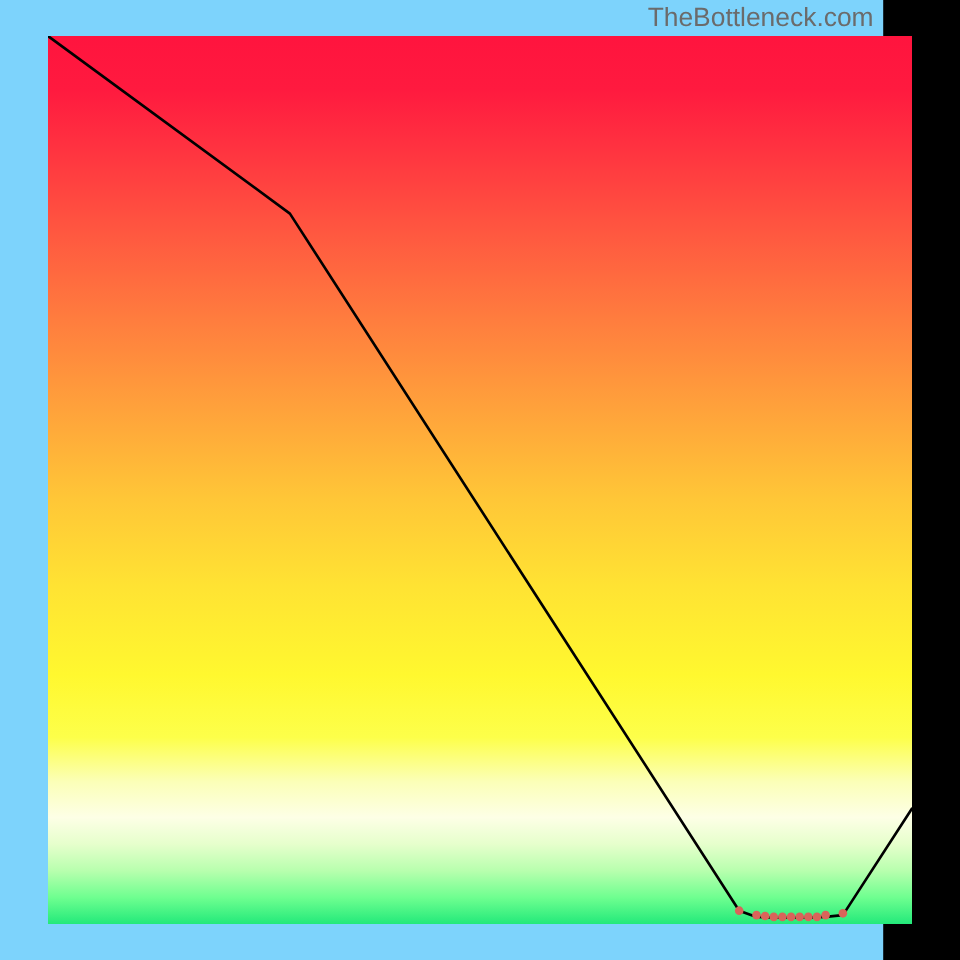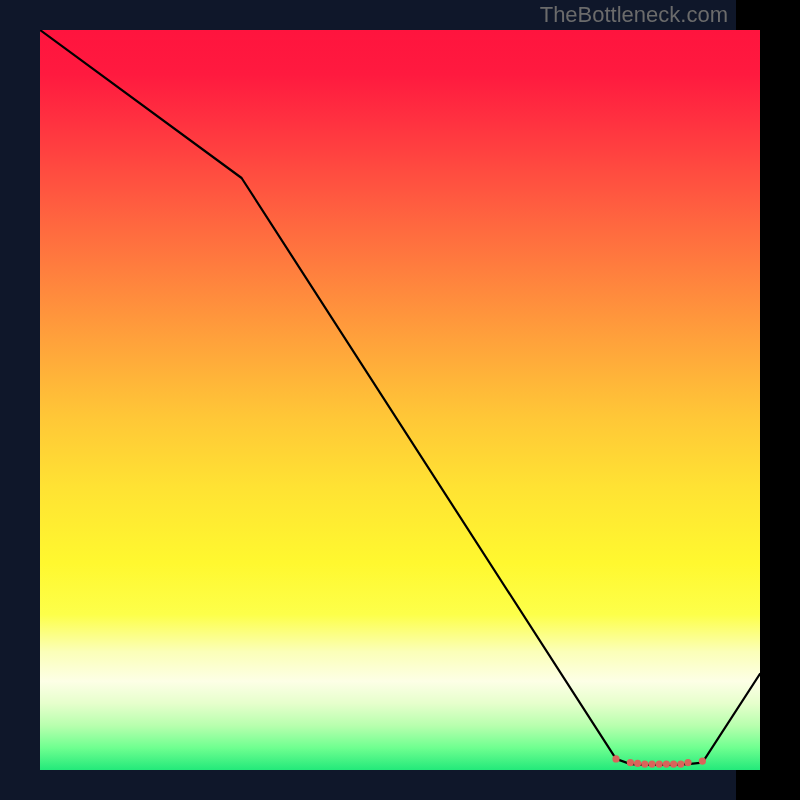--- a/index.html
+++ b/index.html
@@ -7,21 +7,21 @@
     padding: 0;
     width: 800px;
     height: 800px;
     background: #000;
     font-family: Arial, Helvetica, sans-serif;
   }
   .root {
     position: relative;
     width: 736px;
     height: 800px;
-    background: #0f172a;
+    background: #7dd3fc;
   }
   .watermark {
     position: absolute;
     top: 2px;
     right: 8px;
     color: #6b6b6b;
     font-size: 22px;
     font-weight: 400;
     letter-spacing: 0px;
     z-index: 5;

